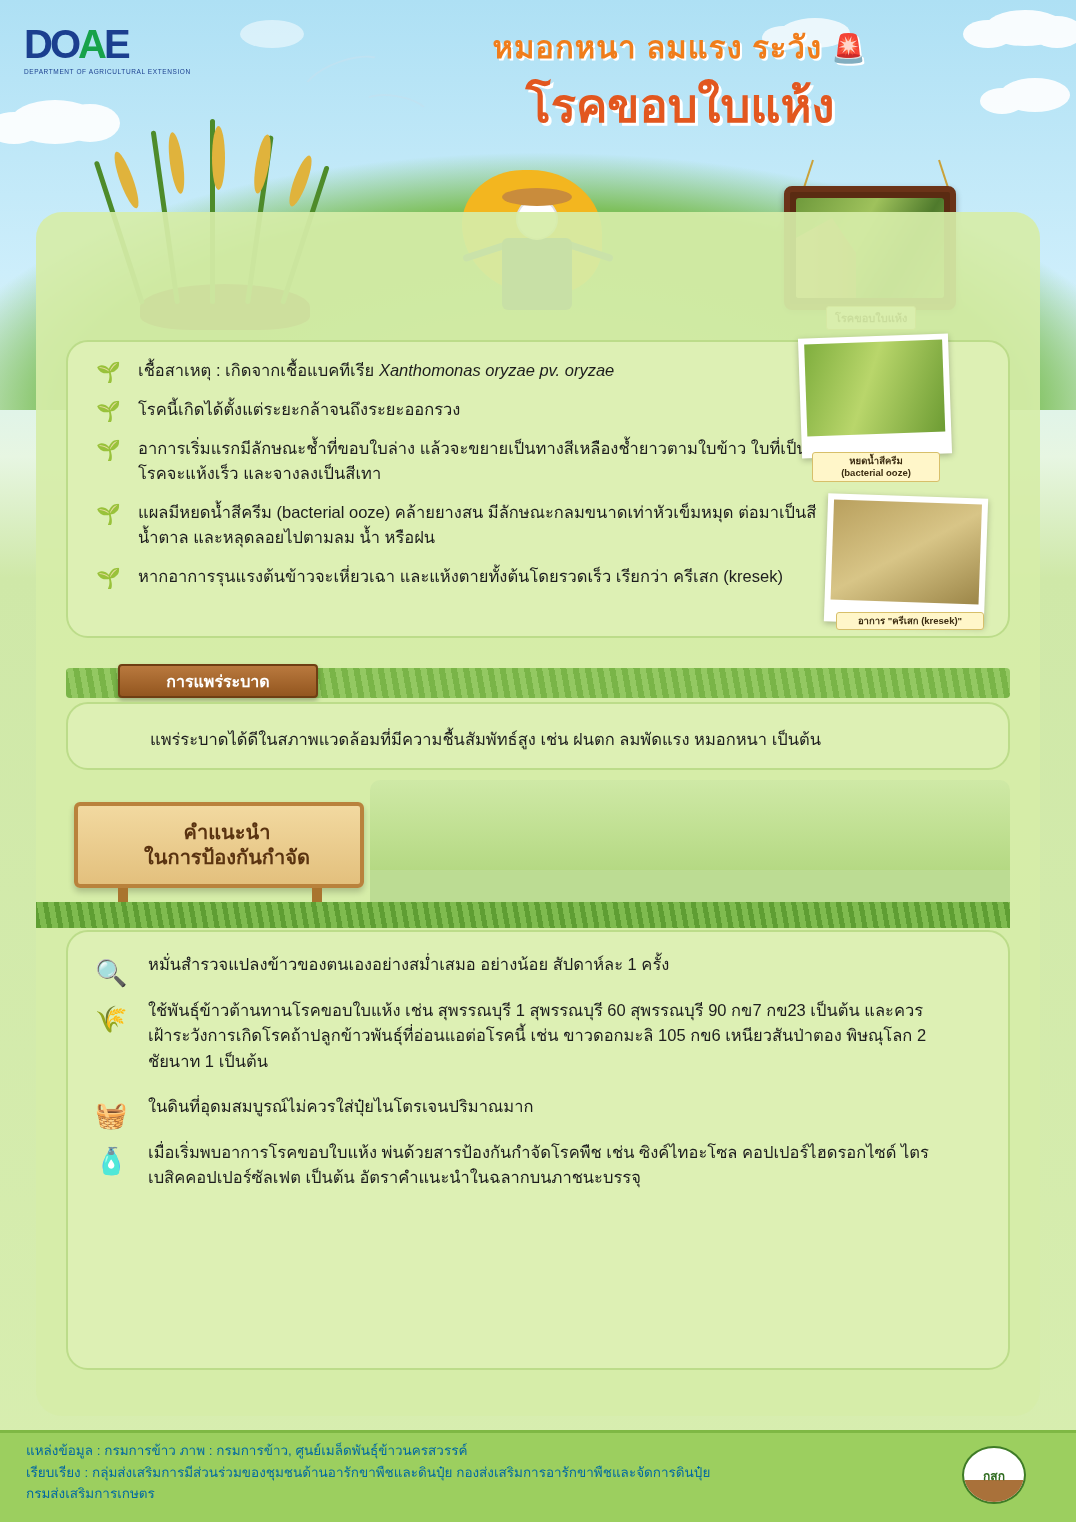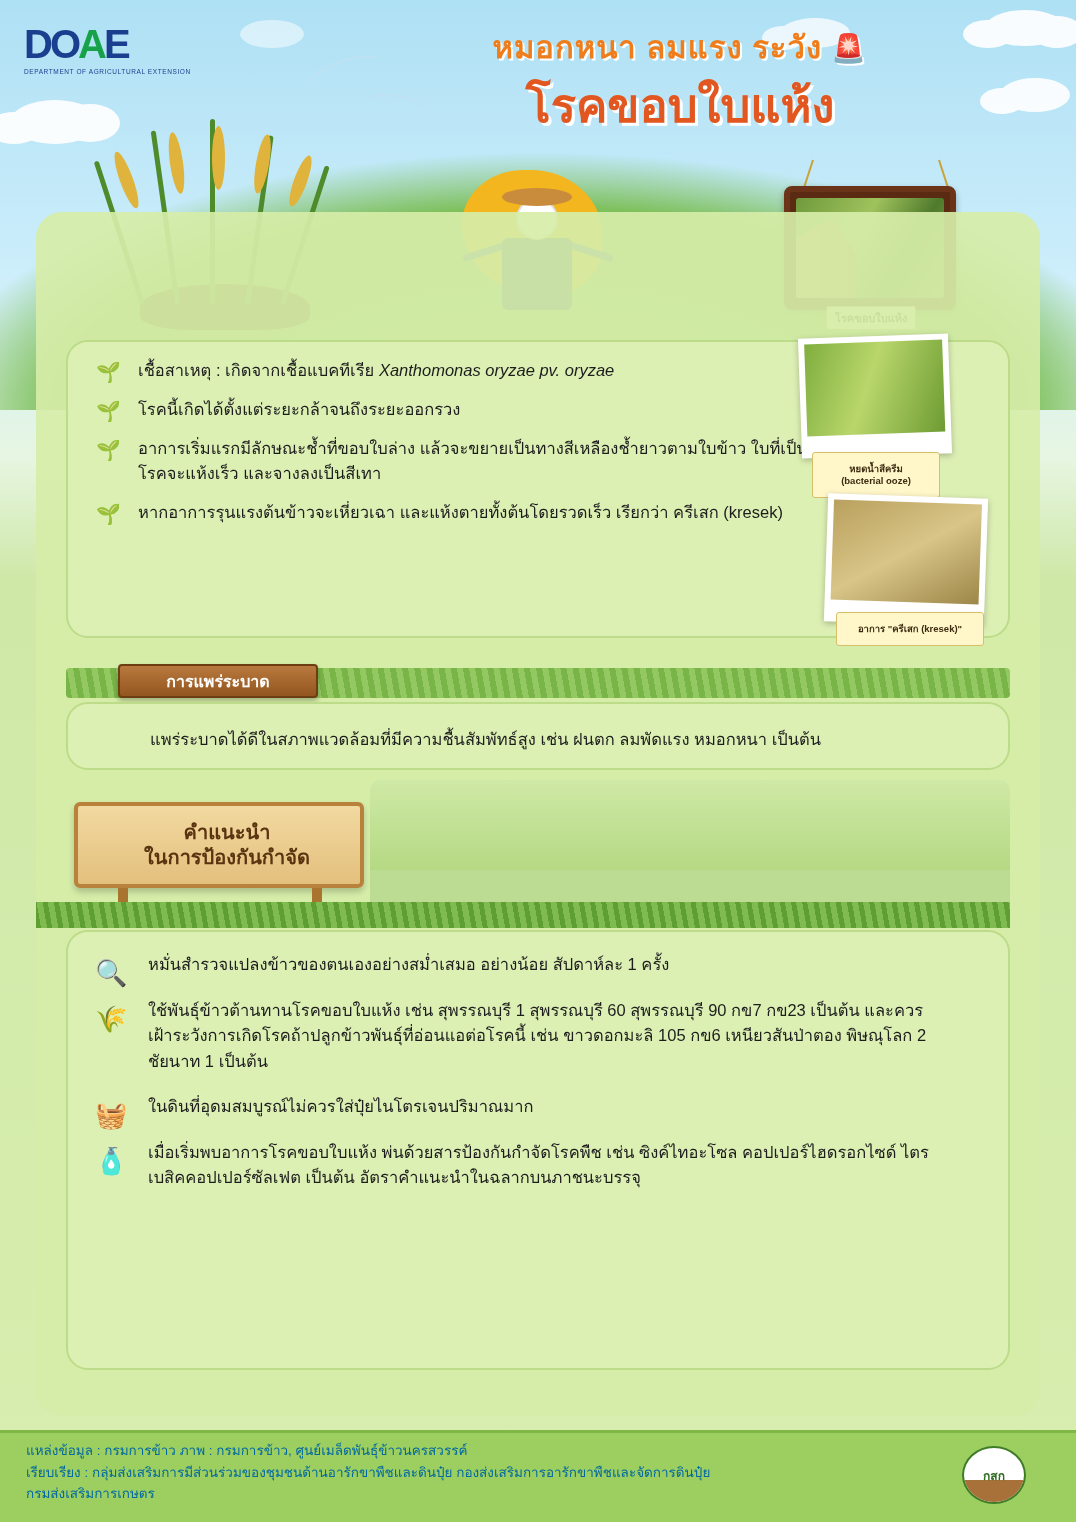--- a/index.html
+++ b/index.html
@@ -91,21 +91,21 @@
 
   
   .ph{ position:absolute; background:#fff; padding:6px 6px 22px 6px; box-shadow:0 2px 6px rgba(0,0,0,.25); }
   .ph .im{ width:100%; height:100%; }
   .ph1{ left:800px; top:336px; width:150px; height:120px; transform:rotate(-2deg); }
   .ph1 .im{ height:92px; background:linear-gradient(110deg,#7fae3e,#b9d66b 45%,#6d9c33); }
   .ph2{ left:826px; top:496px; width:160px; height:128px; transform:rotate(2deg); }
   .ph2 .im{ height:100px; background:linear-gradient(150deg,#b9a05e,#d8c587 50%,#9c8648); }
   .ph-cap{
     position:absolute; background:#fff6c9; border:1px solid #d7bf6a; border-radius:3px;
-    font-size:9.5px; text-align:center; color:#3b2b10; font-weight:bold; padding:10px 5px; line-height:1.25;
+    font-size:9.5px; text-align:center; color:#3b2b10; font-weight:bold; padding:2px 5px; line-height:1.25;
   }
   .cap1{ left:812px; top:452px; width:128px; }
   .cap2{ left:836px; top:612px; width:148px; }
 
   
   .wood-tag{
     position:absolute; left:118px; top:664px; width:200px; height:34px;
     background:linear-gradient(#b9793e,#93561f); border:2px solid #6e3e13; border-radius:4px;
     color:#fff; font-weight:bold; font-size:16px; text-align:center; line-height:32px;
     box-shadow:0 3px 5px rgba(0,0,0,.25);
@@ -246,20 +246,21 @@
   <div class="b-row">
     <span class="b-ico">🌱</span>
     <span class="b-txt">โรคนี้เกิดได้ตั้งแต่ระยะกล้าจนถึงระยะออกรวง</span>
   </div>
   <div class="b-row">
     <span class="b-ico">🌱</span>
     <span class="b-txt">อาการเริ่มแรกมีลักษณะช้ำที่ขอบใบล่าง แล้วจะขยายเป็นทางสีเหลืองช้ำยาวตามใบข้าว ใบที่เป็นโรคจะแห้งเร็ว และจางลงเป็นสีเทา</span>
   </div>
   <div class="b-row">
     <span class="b-ico">🌱</span>
+    <span class="b-txt">แผลมีหยดน้ำสีครีม (bacterial ooze) คล้ายยางสน มีลักษณะกลมขนาดเท่าหัวเข็มหมุด ต่อมาเป็นสีน้ำตาล และหลุดลอยไปตามลม น้ำ หรือฝน</span>
   </div>
   <div class="b-row">
     <span class="b-ico">🌱</span>
     <span class="b-txt">หากอาการรุนแรงต้นข้าวจะเหี่ยวเฉา และแห้งตายทั้งต้นโดยรวดเร็ว เรียกว่า ครีเสก (kresek)</span>
   </div>
 </div>
 
 <div class="ph ph1">
     <div class="im"></div>
   </div>

